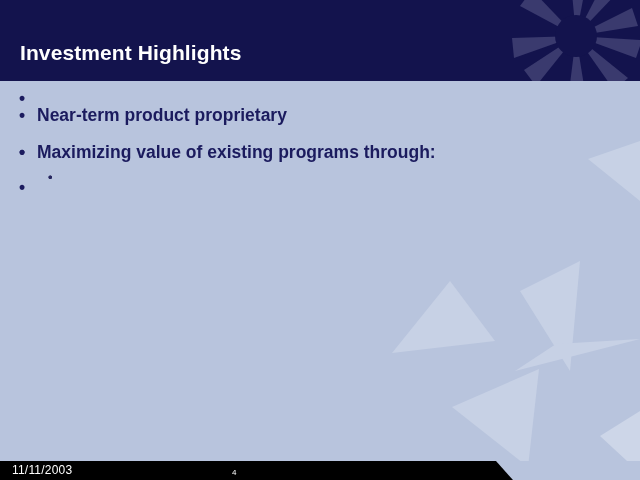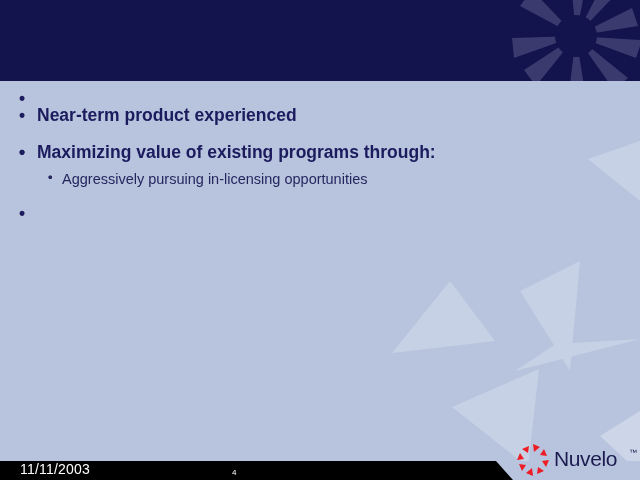--- a/index.html
+++ b/index.html
@@ -107,23 +107,23 @@
   
   #footer-bar {
     position: absolute;
     left: 0;
     bottom: 0;
     width: 640px;
     height: 19px;
   }
   #footer-date {
     position: absolute;
-    left: 20px;
+    left: 12px;
     bottom: 3px;
-    font-size: 14px;
+    font-size: 12px;
     color: #ffffff;
     letter-spacing: 0.2px;
     white-space: nowrap;
   }
   #footer-page {
     position: absolute;
     left: 232px;
     bottom: 3px;
     font-size: 8px;
     color: #ffffff;
@@ -175,20 +175,21 @@
         <polygon points="70,70 126,42 132,60"></polygon>
         <polygon points="70,70 136,74 130,92"></polygon>
         <polygon points="70,70 122,112 108,124"></polygon>
         <polygon points="70,70 80,132 62,134"></polygon>
         <polygon points="70,70 30,120 18,104"></polygon>
         <polygon points="70,70 8,92 6,72"></polygon>
         <polygon points="70,70 14,40 26,24"></polygon>
       </g>
       <circle cx="70" cy="70" r="21" fill="#13134d"></circle>
     </svg>
+    <div id="slide-title">Investment Highlights</div>
   </div>
 
   <svg id="watermark" viewBox="0 0 640 380">
     <g fill="#c7d1e5">
       <polygon points="520,210 580,180 570,290"></polygon>
       <polygon points="515,290 556,263 640,258"></polygon>
       <polygon points="452,326 539,288 528,386"></polygon>
       <polygon points="450,200 495,260 392,272"></polygon>
       <polygon points="588,78 640,120 640,60"></polygon>
     </g>
@@ -198,64 +199,47 @@
   </svg>
 
   <div id="content">
 
     <div class="bullet">
       <span class="dot">•</span>
     </div>
 
     <div class="bullet">
       <span class="dot">•</span>
-      <span>Near-term product experienced</span>
+      <span>Near-term product proprietary</span>
     </div>
 
     <div class="bullet">
       <span class="dot">•</span>
     </div>
 
     <div class="bullet tight">
       <span class="dot">•</span>
       <span>Maximizing value of existing programs through:</span>
     </div>
 
     <ul class="subbullets">
       <li class="subbullet">
         <span class="subdot">•</span>
       </li>
       <li class="subbullet">
         <span class="subdot">•</span>
-        <span>Aggressively pursuing in-licensing opportunities</span>
       </li>
     </ul>
 
     <div class="bullet">
       <span class="dot">•</span>
     </div>
 
   </div>
 
   <svg id="footer-bar" viewBox="0 0 640 19" preserveAspectRatio="none">
     <polygon points="0,0 496,0 513,19 0,19" fill="#000000"></polygon>
   </svg>
   <div id="footer-date">11/11/2003</div>
   <div id="footer-page">4</div>
 
-  <div id="logo">
-    <svg id="logo-mark" viewBox="0 0 36 36">
-      <g fill="#ee1c25">
-        <polygon points="18,2 25,5 19,10"></polygon>
-        <polygon points="29,7 32,14 25,13"></polygon>
-        <polygon points="34,18 31,25 27,19"></polygon>
-        <polygon points="29,29 22,32 23,25"></polygon>
-        <polygon points="18,34 11,31 17,26"></polygon>
-        <polygon points="7,29 4,22 11,23"></polygon>
-        <polygon points="2,18 5,11 9,17"></polygon>
-        <polygon points="7,7 14,4 13,11"></polygon>
-      </g>
-    </svg>
-    <div id="logo-word">Nuvelo</div>
-    <div id="logo-tm">™</div>
-  </div>
 
 </div>
 
 </body></html>

